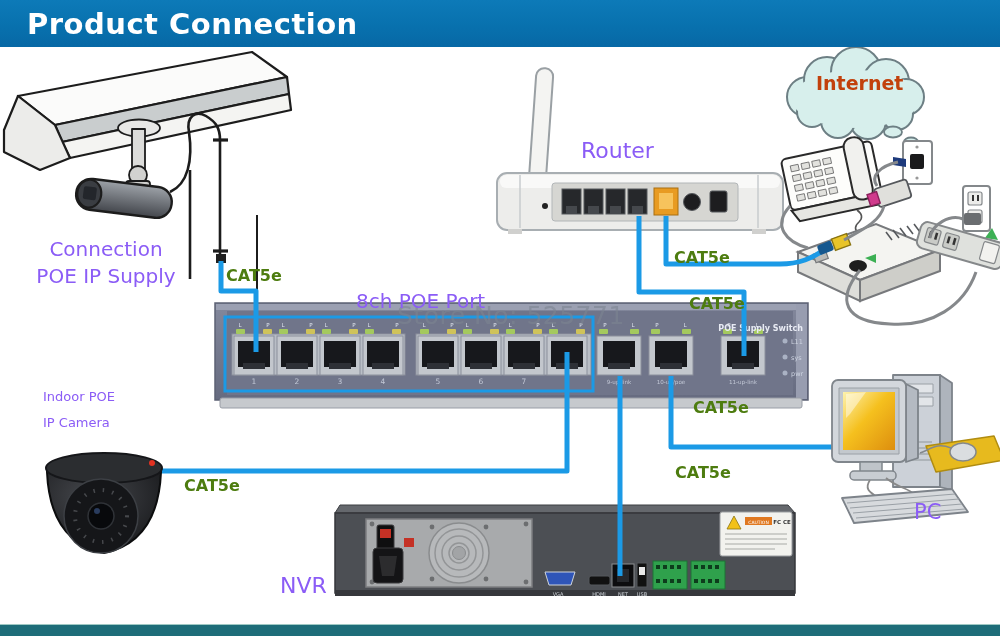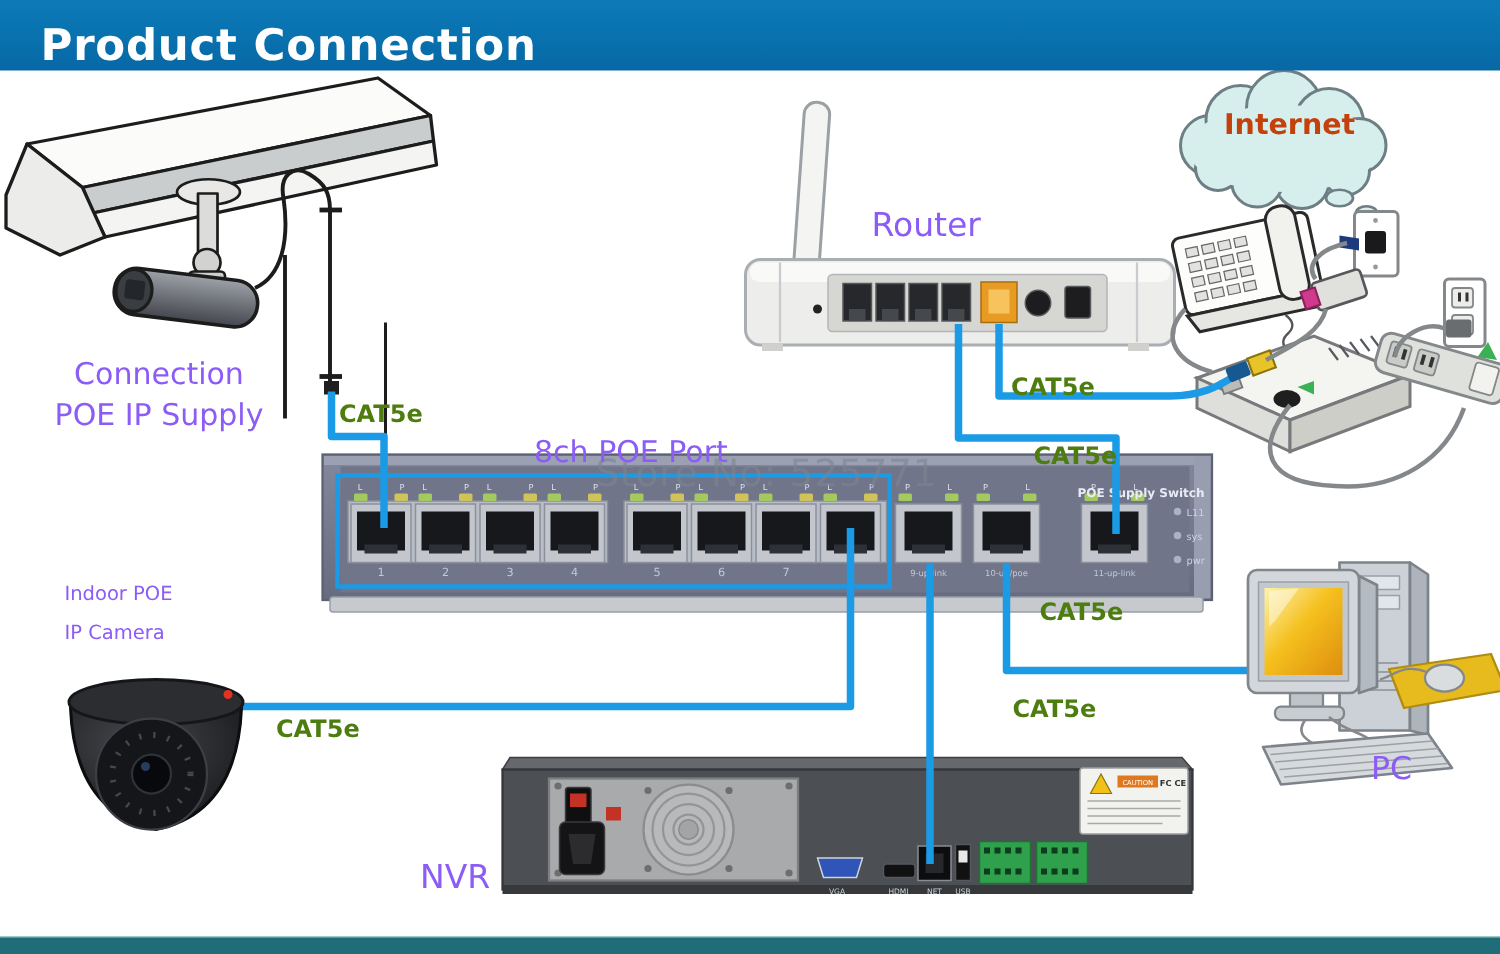--- a/index.html
+++ b/index.html
@@ -1,20 +1,20 @@
 <!DOCTYPE html>
 <html><head>
 <meta charset="utf-8">
 <style>
   html,body{margin:0;padding:0;background:#e9e9e9;}
   #stage{position:relative;width:1000px;height:636px;background:#ffffff;overflow:hidden;
          font-family:"DejaVu Sans","Liberation Sans",sans-serif;}
   #title-bar{position:absolute;left:0;top:0;width:100%;height:47px;z-index:4;
     background:linear-gradient(180deg,#0d7ab8 0%,#0871ae 55%,#0768a5 100%);
-    display:flex;align-items:flex-end;}
+    display:flex;align-items:center;}
   #title-bar h1{margin:0 0 0 27px;font-size:29px;font-weight:bold;color:#ffffff;letter-spacing:.5px;}
   #footer-bar{position:absolute;left:0;bottom:0;width:100%;height:11px;background:#1e6d79;z-index:4;
     border-top:1px solid #9fc9c4;}
   svg.canvas{position:absolute;left:0;top:0;z-index:1;}
   .lbl{position:absolute;z-index:3;font-weight:normal;color:#8b5cf6;white-space:nowrap;}
   .lbl-router{left:581px;top:138px;font-size:22px;}
   .lbl-internet{left:816px;top:72px;font-size:19px;font-weight:600;color:#c2410c;}
   .lbl-waterproof{left:4px;top:236px;width:204px;text-align:center;font-size:20px;line-height:27px;}
   .lbl-indoor{left:43px;top:384px;font-size:13px;line-height:26px;}
   .lbl-8ch{left:356px;top:289px;font-size:20px;}

